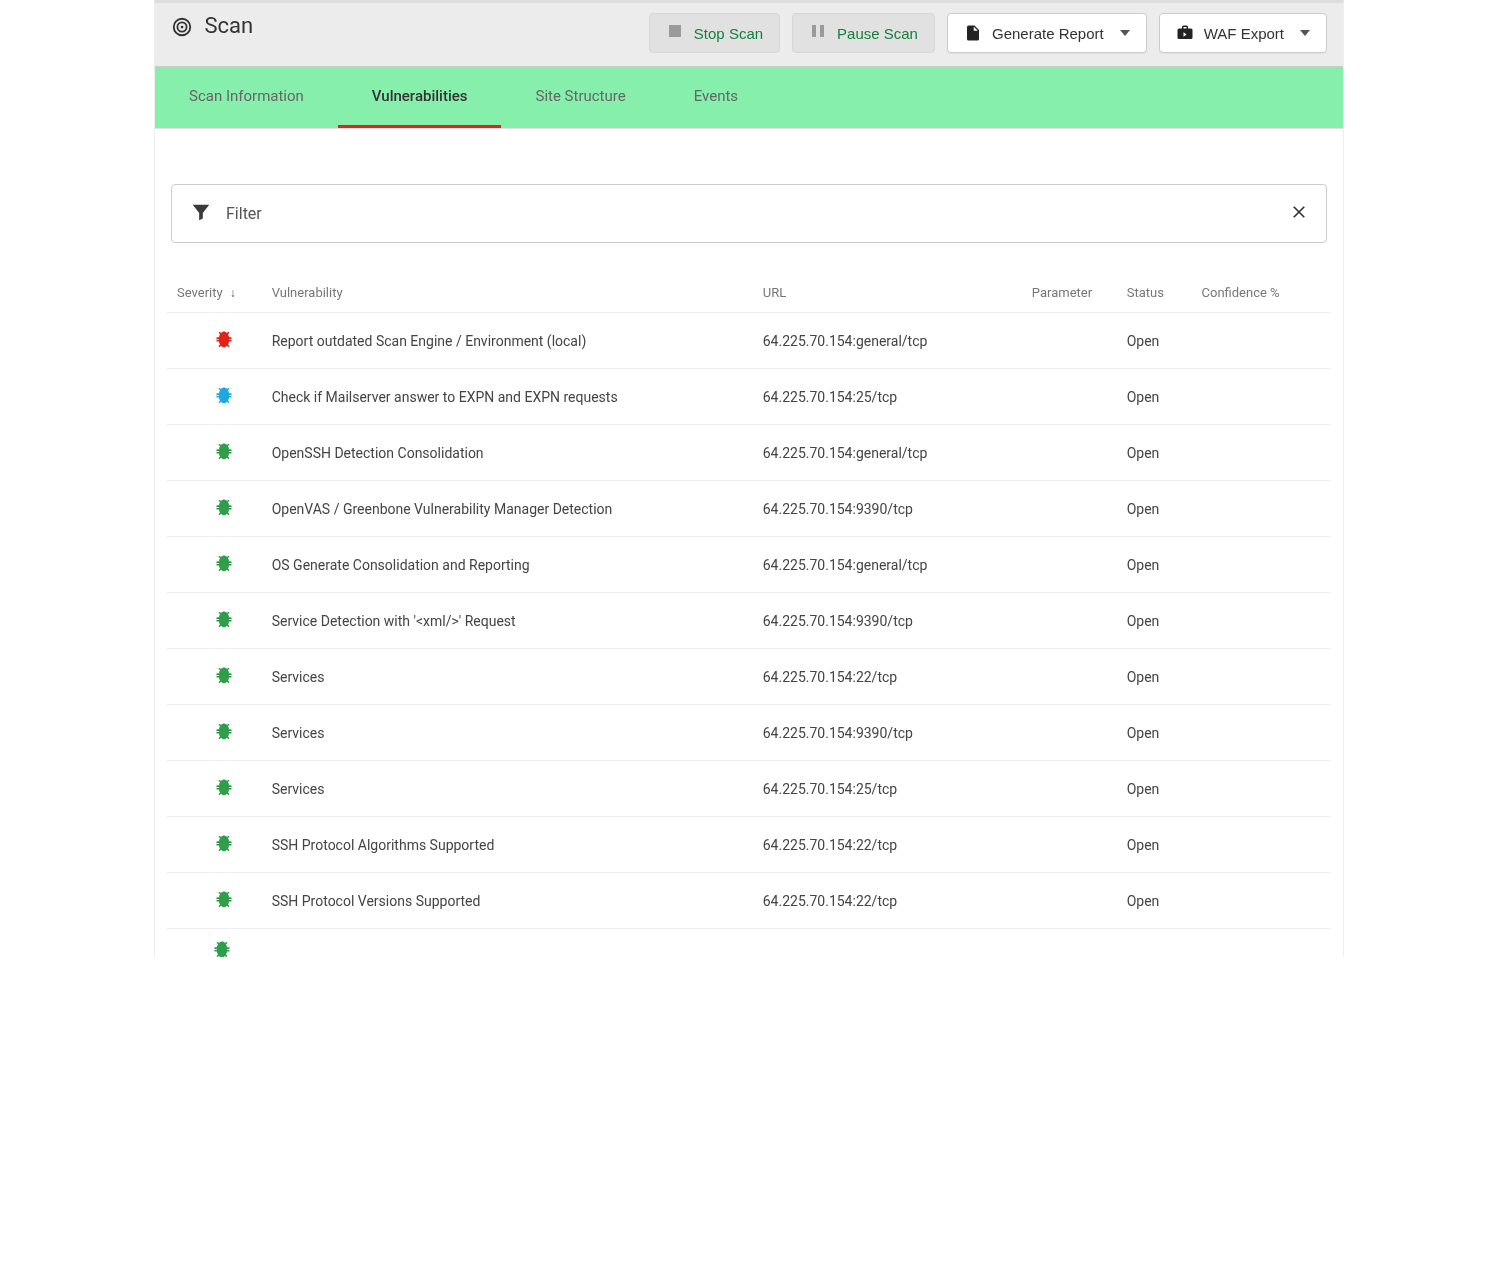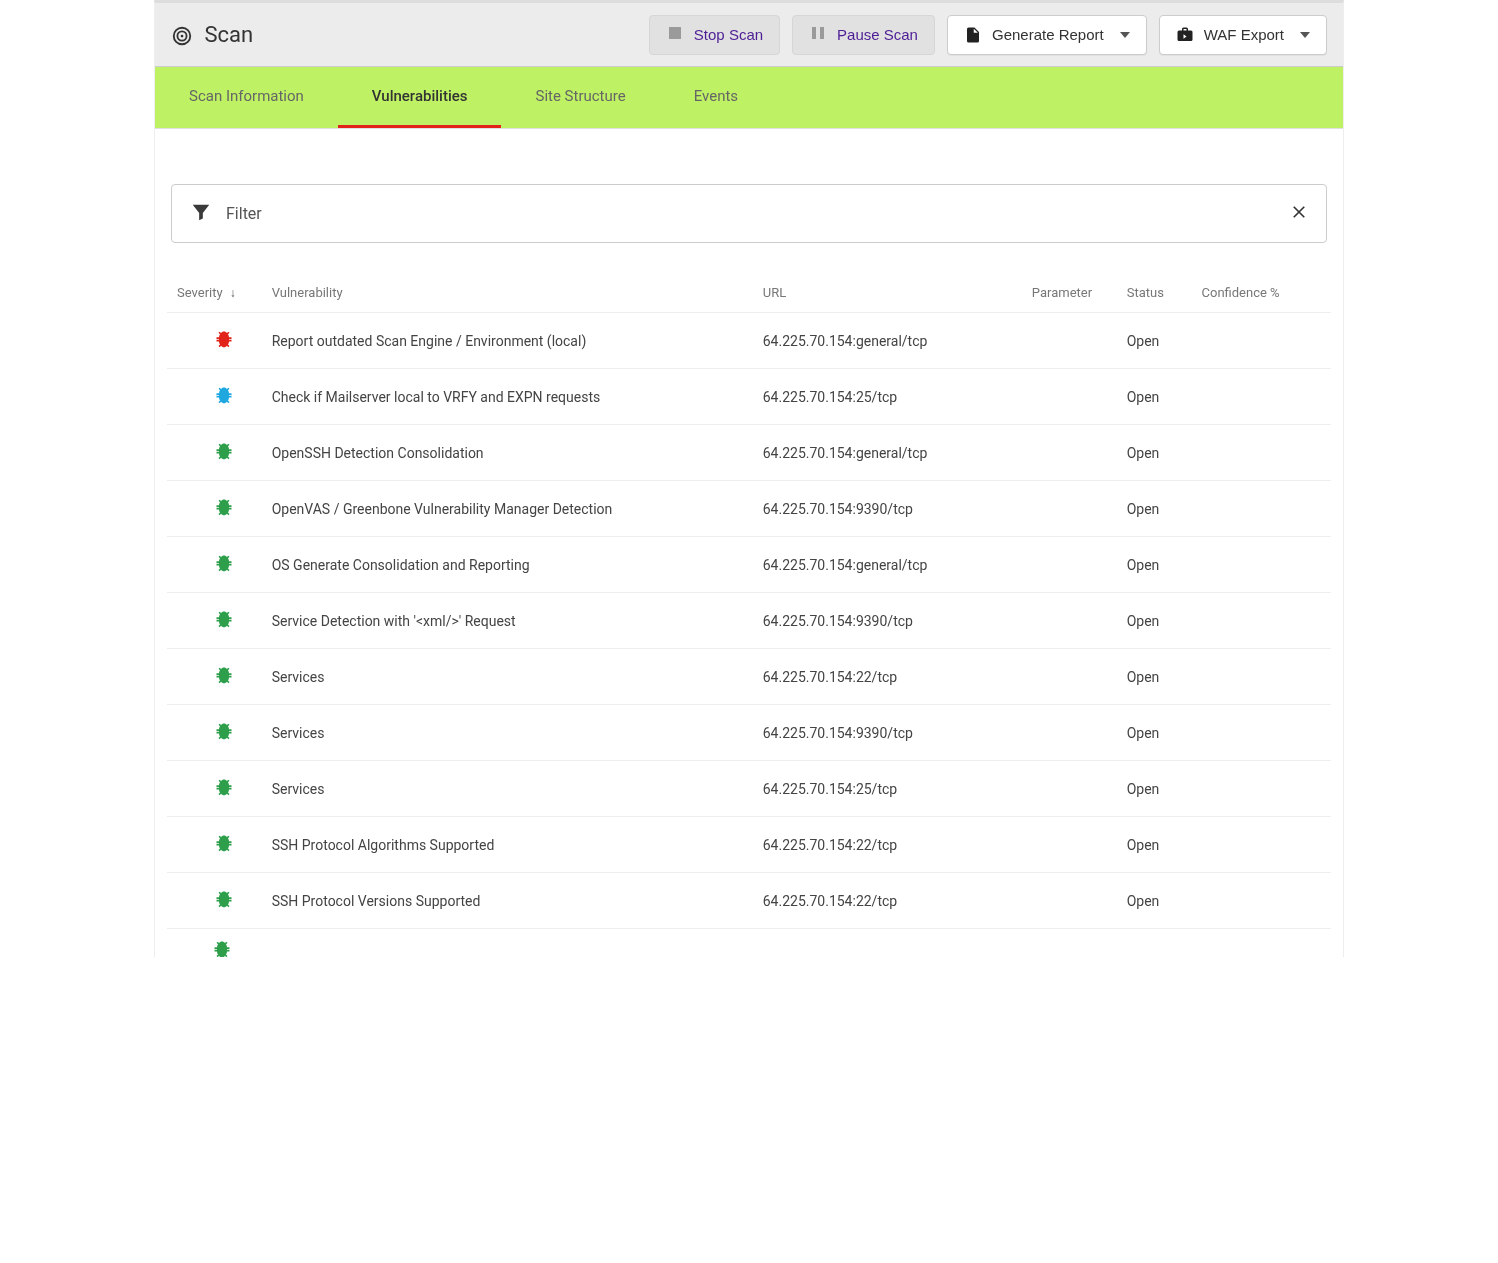--- a/index.html
+++ b/index.html
@@ -17,21 +17,21 @@
     border-left: 1px solid #eee;
     border-right: 1px solid #eee;
     border-top: 3px solid #ddd;
   }
   
   .header {
     background: #ececec;
     border-bottom: 1px solid #ccc;
     padding: 10px 16px;
     display: flex;
-    align-items: center;
+    align-items: flex-start;
     height: 64px;
   }
   .header-left { display: flex; align-items: center; gap: 10px; }
   .header-title {
     font-size: 22px;
     color: #333;
     font-weight: 400;
   }
   .header-title svg { vertical-align: middle; margin-right: 6px; }
   .header-actions {
@@ -48,39 +48,39 @@
     border-radius: 4px;
     padding: 9px 16px;
     font-size: 15px;
     color: #333;
     cursor: pointer;
     height: 40px;
     box-shadow: 0 1px 1px rgba(0,0,0,0.05);
   }
   .btn.disabled {
     background: #e1e1e1;
-    color: #4c1d95;
+    color: #15803d;
     cursor: default;
     box-shadow: none;
     border-color: #d6d6d6;
   }
   .btn .icon { width: 18px; height: 18px; display: inline-block; }
   .caret-down {
     width: 0; height: 0;
     border-left: 5px solid transparent;
     border-right: 5px solid transparent;
     border-top: 6px solid #555;
     margin-left: 6px;
   }
 
   
   .tabs {
     display: flex;
     border-bottom: 1px solid #e0e0e0;
-    background: #bef264;
+    background: #86efac;
   }
   .tab {
     padding: 20px 34px;
     font-size: 15px;
     color: #666;
     cursor: pointer;
     border-bottom: 3px solid transparent;
   }
   .tab.active {
     color: #333;
@@ -250,21 +250,21 @@
             <td>Report outdated Scan Engine / Environment (local)</td>
             <td>64.225.70.154:general/tcp</td>
             <td></td>
             <td>Open</td>
             <td></td>
           </tr>
           <tr>
             <td class="sev-cell"><span class="bug"><svg width="20" height="20" viewBox="0 0 24 24">
                   <path fill="#1fa7e0" d="M12 3c-1.5 0-2.8.7-3.6 1.8L6.8 3.2 5.4 4.6l1.8 1.8C6.4 7.5 6 8.7 6 10H3v2h3v1H3v2h3c0 1.3.4 2.5 1.2 3.6l-1.8 1.8 1.4 1.4 1.6-1.6C9.2 21.3 10.5 22 12 22s2.8-.7 3.6-1.8l1.6 1.6 1.4-1.4-1.8-1.8c.8-1.1 1.2-2.3 1.2-3.6h3v-2h-3v-1h3v-2h-3c0-1.3-.4-2.5-1.2-3.6l1.8-1.8-1.4-1.4-1.6 1.6C14.8 3.7 13.5 3 12 3z"></path>
                 </svg></span></td>
-            <td>Check if Mailserver local to VRFY and EXPN requests</td>
+            <td>Check if Mailserver answer to EXPN and EXPN requests</td>
             <td>64.225.70.154:25/tcp</td>
             <td></td>
             <td>Open</td>
             <td></td>
           </tr>
           <tr>
             <td class="sev-cell"><span class="bug"><svg width="20" height="20" viewBox="0 0 24 24">
                   <path fill="#2e9e4b" d="M12 3c-1.5 0-2.8.7-3.6 1.8L6.8 3.2 5.4 4.6l1.8 1.8C6.4 7.5 6 8.7 6 10H3v2h3v1H3v2h3c0 1.3.4 2.5 1.2 3.6l-1.8 1.8 1.4 1.4 1.6-1.6C9.2 21.3 10.5 22 12 22s2.8-.7 3.6-1.8l1.6 1.6 1.4-1.4-1.8-1.8c.8-1.1 1.2-2.3 1.2-3.6h3v-2h-3v-1h3v-2h-3c0-1.3-.4-2.5-1.2-3.6l1.8-1.8-1.4-1.4-1.6 1.6C14.8 3.7 13.5 3 12 3z"></path>
                 </svg></span></td>
             <td>OpenSSH Detection Consolidation</td>

